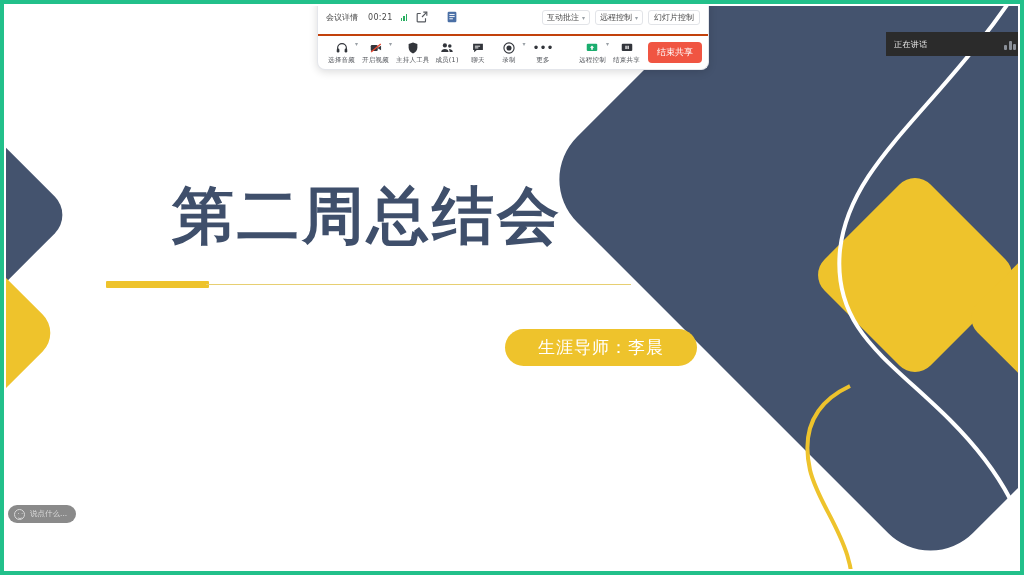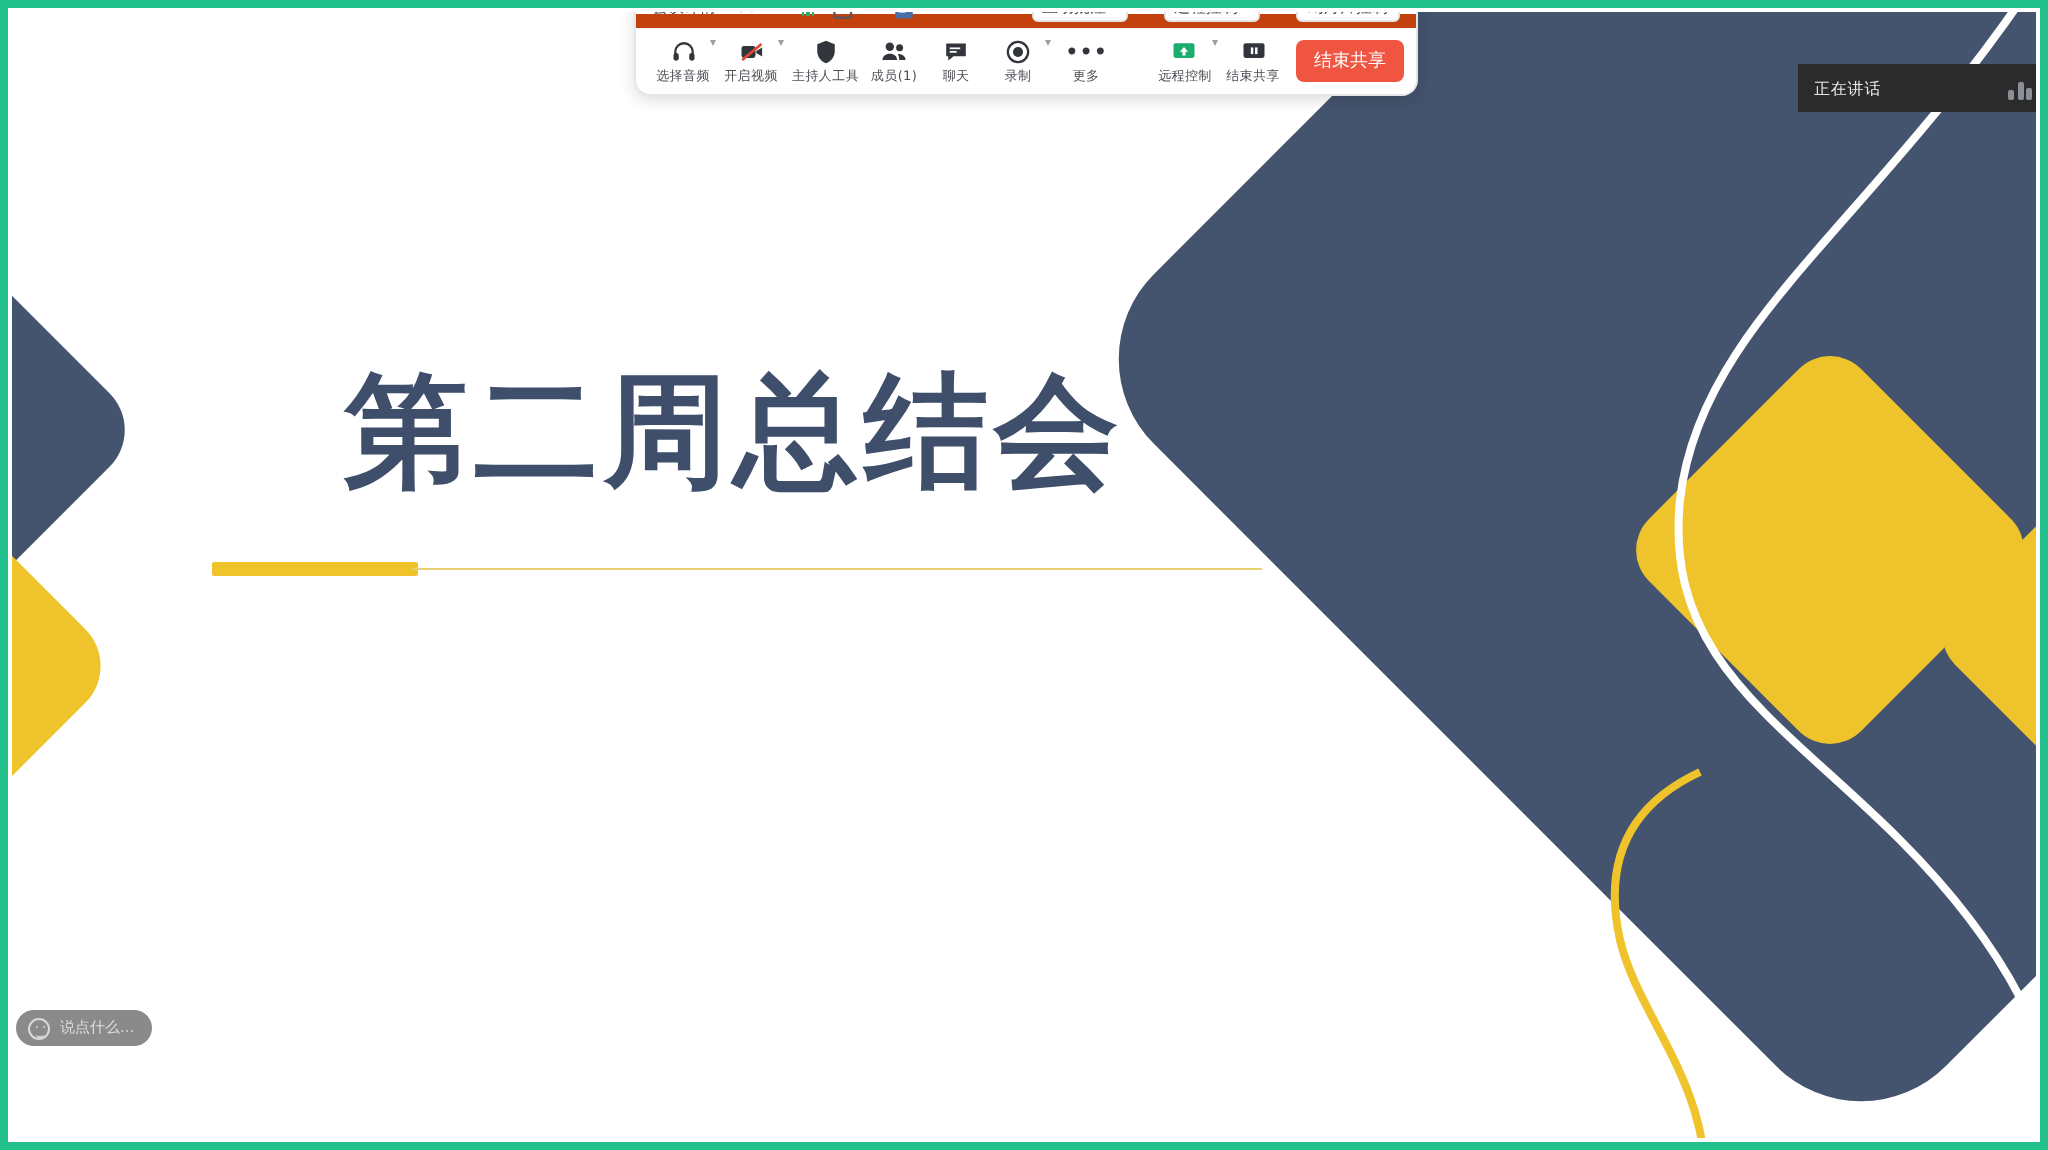--- a/index.html
+++ b/index.html
@@ -125,37 +125,37 @@
     width:392px;
     background:#ffffff;
     border:1px solid #e4e6eb;
     border-top:none;
     border-radius:0 0 8px 8px;
     box-shadow:0 2px 8px rgba(0,0,0,.14);
     z-index:50;
     font-family:"DejaVu Sans","Liberation Sans",sans-serif;
   }
   .tb-top{
-    height:14px;
+    height:36px;
     display:flex; align-items:center;
     padding:0 8px;
     font-size:8px;
     color:#4a4a4a;
-    border-bottom:7px solid #c2410c;
+    border-bottom:2px solid #c2410c;
   }
   .tb-item{ display:flex; align-items:center; gap:3px; white-space:nowrap; }
   .tb-timer{ font-size:8px; color:#4a4a4a; margin-left:10px; letter-spacing:.3px;}
   .sig{ display:inline-flex; align-items:flex-end; gap:1px; height:8px; margin-left:8px;}
   .sig i{ width:1.6px; background:#27ae60; display:block; }
   .sig i:nth-child(1){height:3px}
   .sig i:nth-child(2){height:5px}
   .sig i:nth-child(3){height:7px}
   .ico-share-out{ margin-left:8px; color:#4a4a4a; font-size:9px; line-height:1;}
   .ico-doc{ margin-left:16px; font-size:9px; color:#3f6fb5; }
-  .tb-top-right{ margin-left:auto; display:flex; align-items:flex-end; gap:13px; }
+  .tb-top-right{ margin-left:auto; display:flex; align-items:flex-end; gap:0; }
   .chip{
     display:flex; align-items:center;
     font-size:8px; color:#4a4a4a;
     padding:1px 4px;
     border:1px solid #e2e4e8;
     border-radius:3px;
     margin-left:5px;
     background:#fff;
     white-space:nowrap;
   }
@@ -208,21 +208,21 @@
     white-space:nowrap;
   }
 
   
   .isvg{ width:14px; height:14px; display:block; }
 
   
   .speaking{
     position:absolute;
     right:0; top:32px;
-    width:125px; height:24px;
+    width:138px; height:24px;
     background:#2b2b2b;
     display:flex; align-items:center;
     padding:0 8px;
     z-index:55;
   }
   .speaking .who{
     color:#e8e8e8; font-size:8px;
     font-family:"DejaVu Sans","Liberation Sans",sans-serif;
     letter-spacing:.4px;
   }
@@ -287,20 +287,21 @@
     <path d="M0,860 C60,760 140,700 152,610 C160,545 120,512 110,470 C100,425 120,400 150,386" fill="none" stroke="#eec32c" stroke-width="4"></path>
   </svg>
 
   <div class="slide-title">第二周总结会</div>
 
   <div class="rule-wrap">
     <div class="rule-thick"></div>
     <div class="rule-thin"></div>
   </div>
 
+  <div class="presenter-pill">生涯导师：李晨</div>
 </div>
 
 <div class="toolbar">
 
   <div class="tb-top">
     <span class="tb-item">
       <span>会议详情</span>
     </span>
     <span class="tb-timer">00:21</span>
     <span class="sig">

